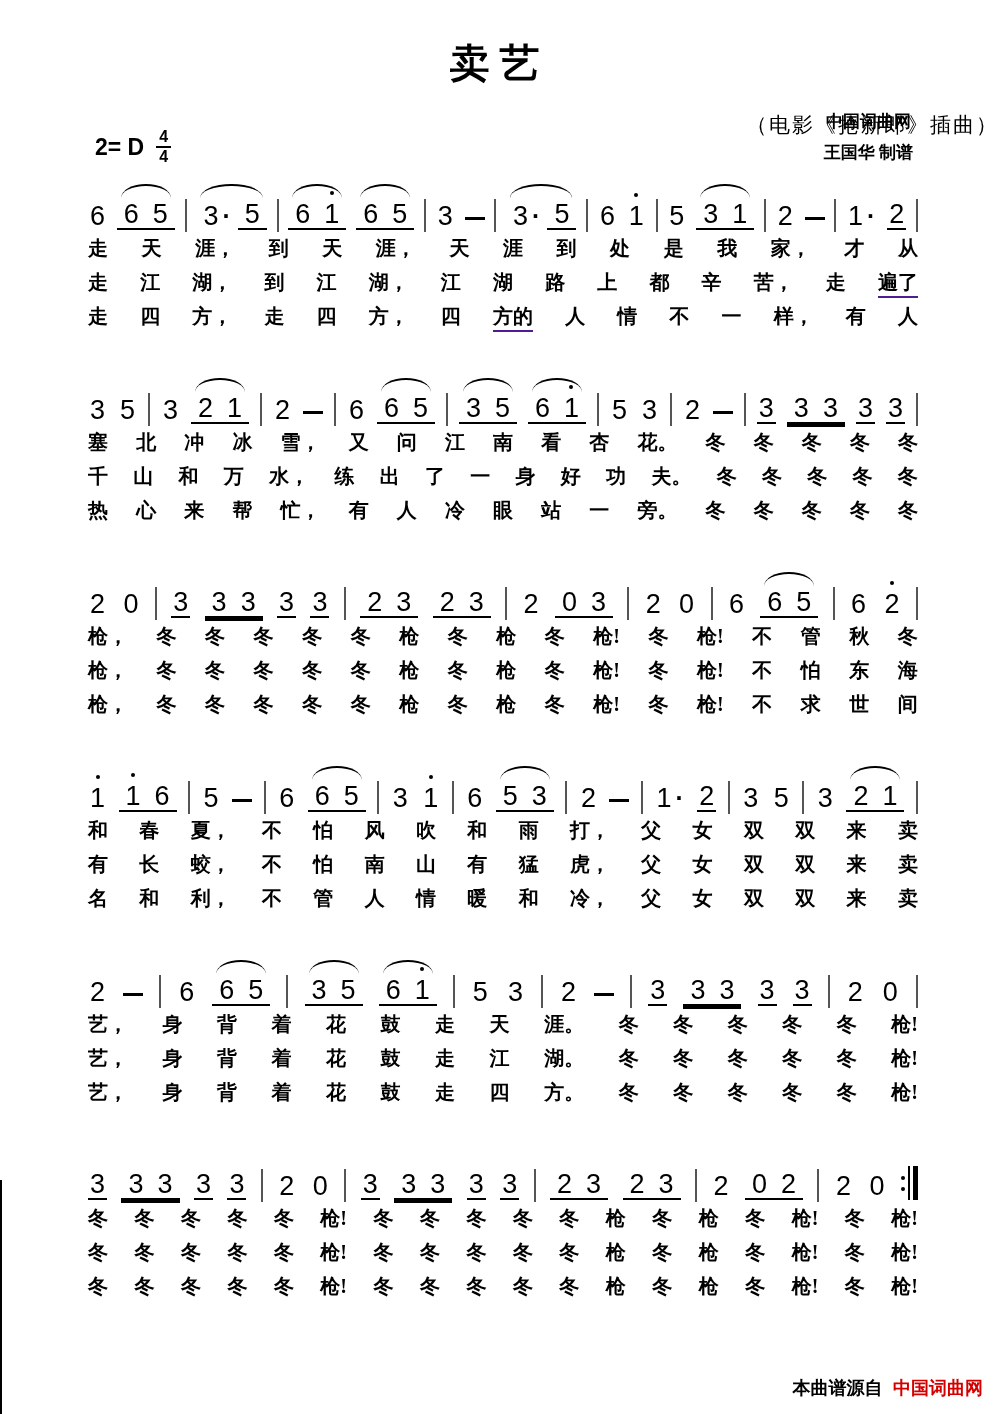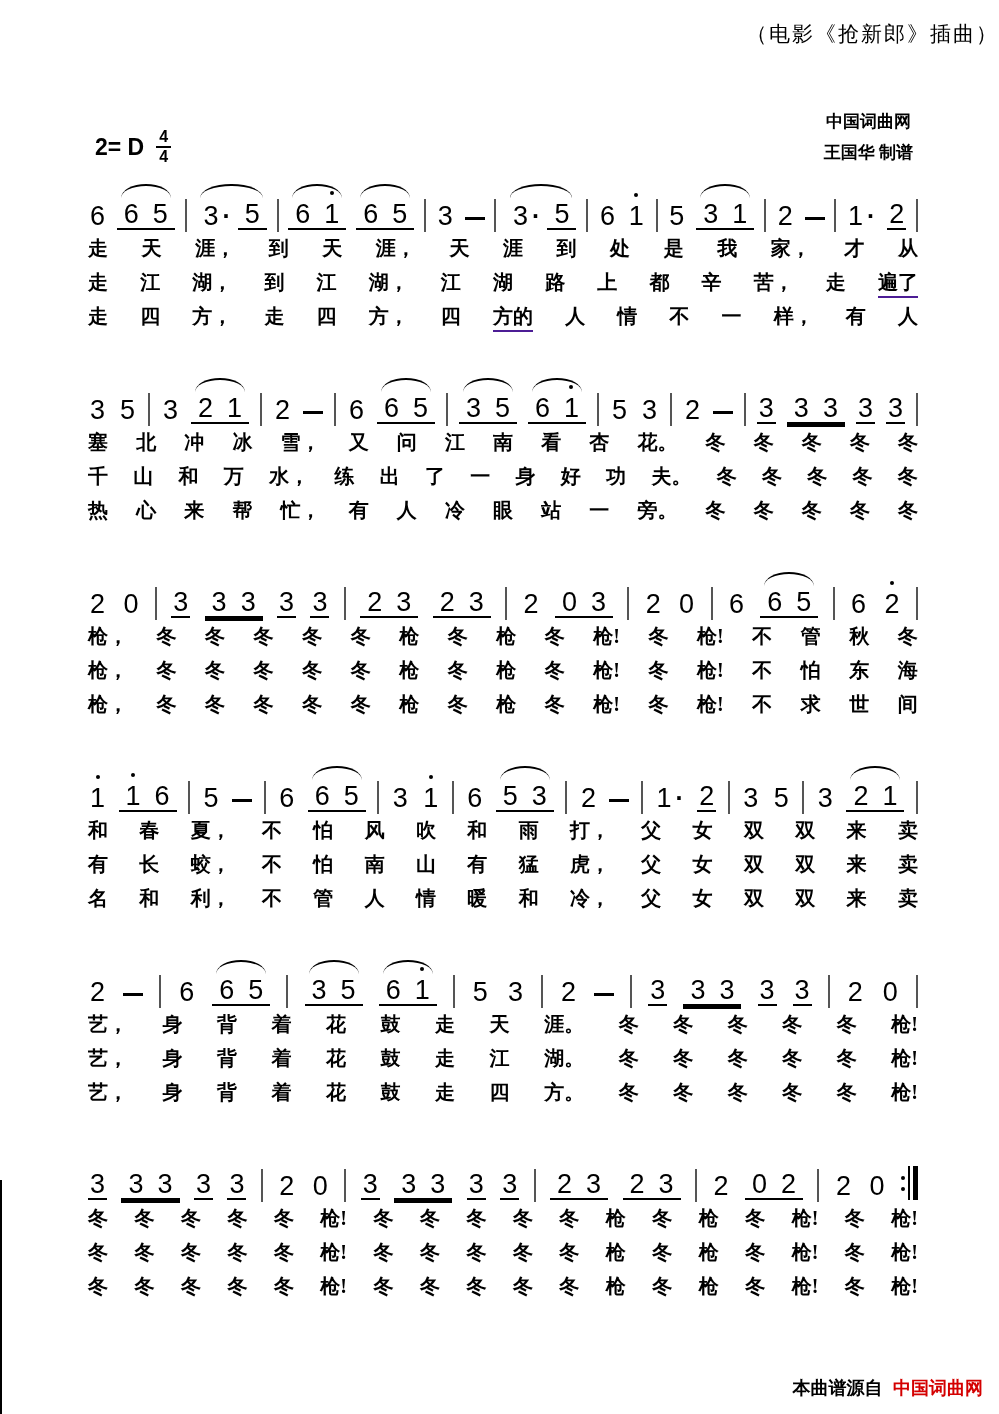--- a/index.html
+++ b/index.html
@@ -61,20 +61,21 @@
 
   .footer { position:absolute; right:16px; bottom:14px; font-size:18px; font-weight:bold; }
   .footer span { padding-left:6px; }
   .edge-line { position:absolute; left:0; bottom:0; width:2px; height:234px; background:#000; }
 </style>
 </head>
 <body>
 
 <div class="page">
 
+  <div class="title">卖艺</div>
   <div class="subtitle">（电影《抢新郎》插曲）</div>
 
   <div class="credits">
     <div>中国词曲网</div>
     <div>王国华 制谱</div>
   </div>
 
   <div class="keyrow">
     <span>2= D</span>
     <span class="timesig">

